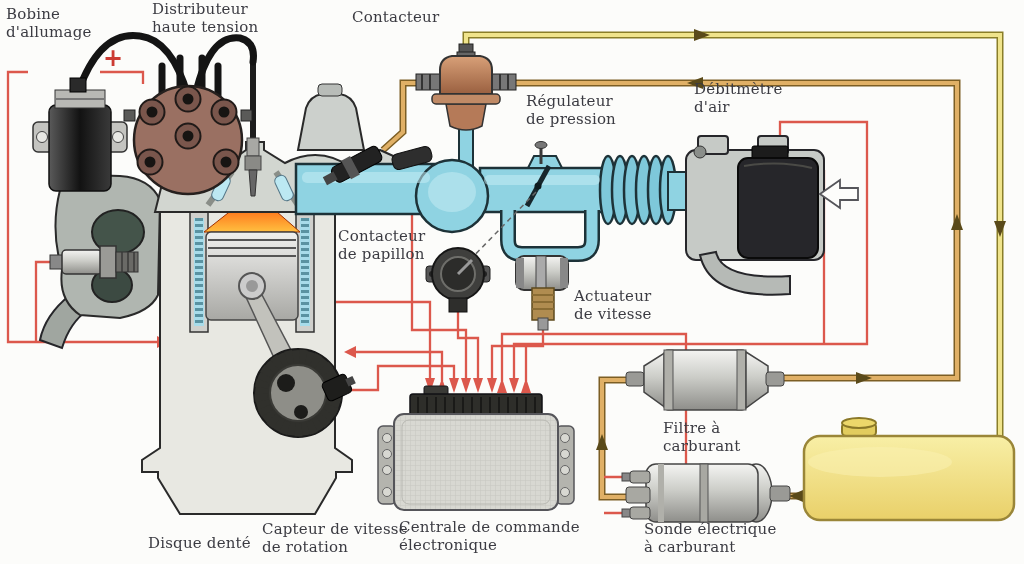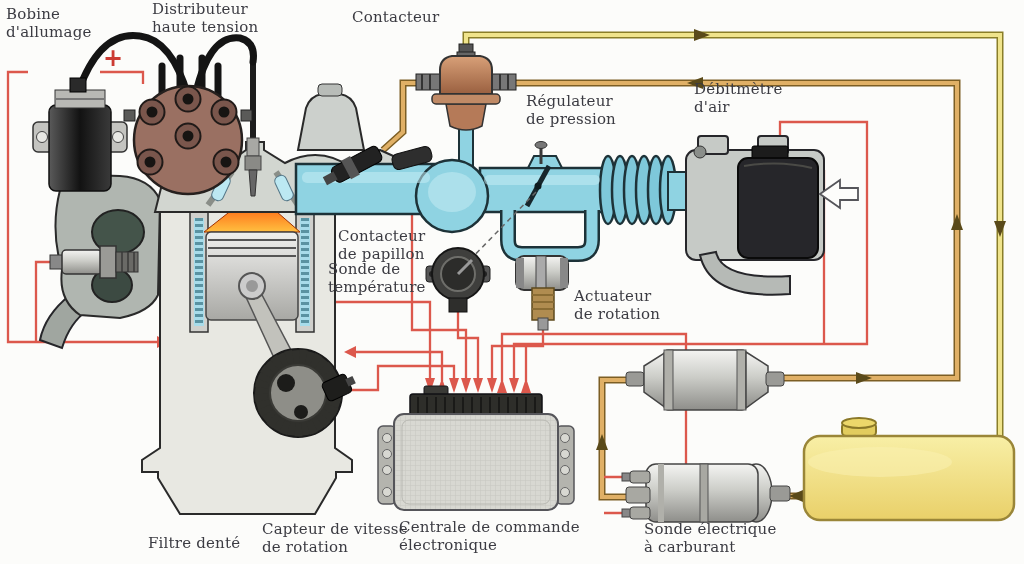--- a/index.html
+++ b/index.html
@@ -381,25 +381,25 @@
 d'allumage</div>
   <div class="lbl" style="left:152px;top:0px">Distributeur
 haute tension</div>
   <div class="lbl" style="left:352px;top:8px">Contacteur</div>
   <div class="lbl" style="left:526px;top:92px">Régulateur
 de pression</div>
   <div class="lbl" style="left:694px;top:80px">Débitmètre
 d'air</div>
   <div class="lbl" style="left:338px;top:227px">Contacteur
 de papillon</div>
-  <div class="lbl" style="left:328px;top:260px">Sonde de
-température</div>
   <div class="lbl" style="left:574px;top:287px">Actuateur
-de rotation</div>
-  <div class="lbl" style="left:148px;top:534px">Filtre denté</div>
+de vitesse</div>
+  <div class="lbl" style="left:663px;top:419px">Filtre à
+carburant</div>
+  <div class="lbl" style="left:148px;top:534px">Disque denté</div>
   <div class="lbl" style="left:262px;top:520px">Capteur de vitesse
 de rotation</div>
   <div class="lbl" style="left:399px;top:518px">Centrale de commande
 électronique</div>
   <div class="lbl" style="left:644px;top:520px">Sonde électrique
 à carburant</div>
   <div class="plus" style="left:103px;top:46px">+</div>
 
 </div>
 

